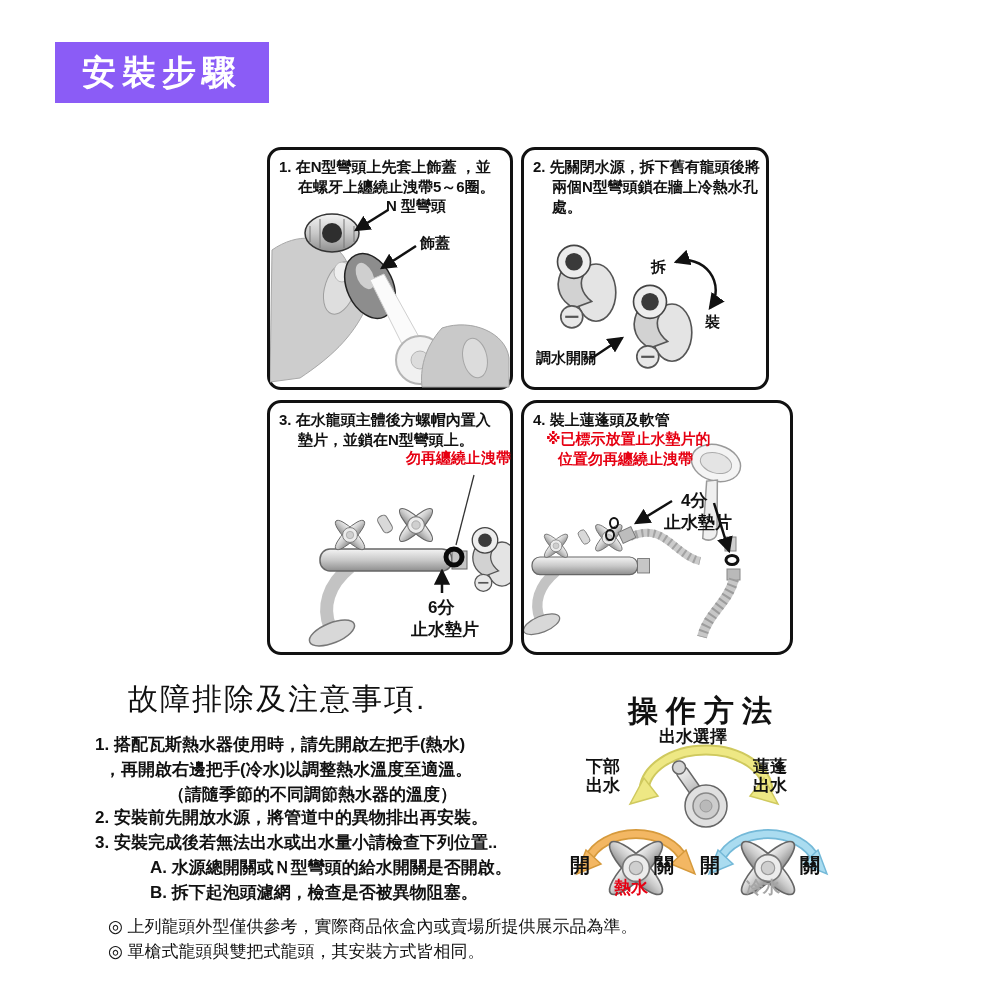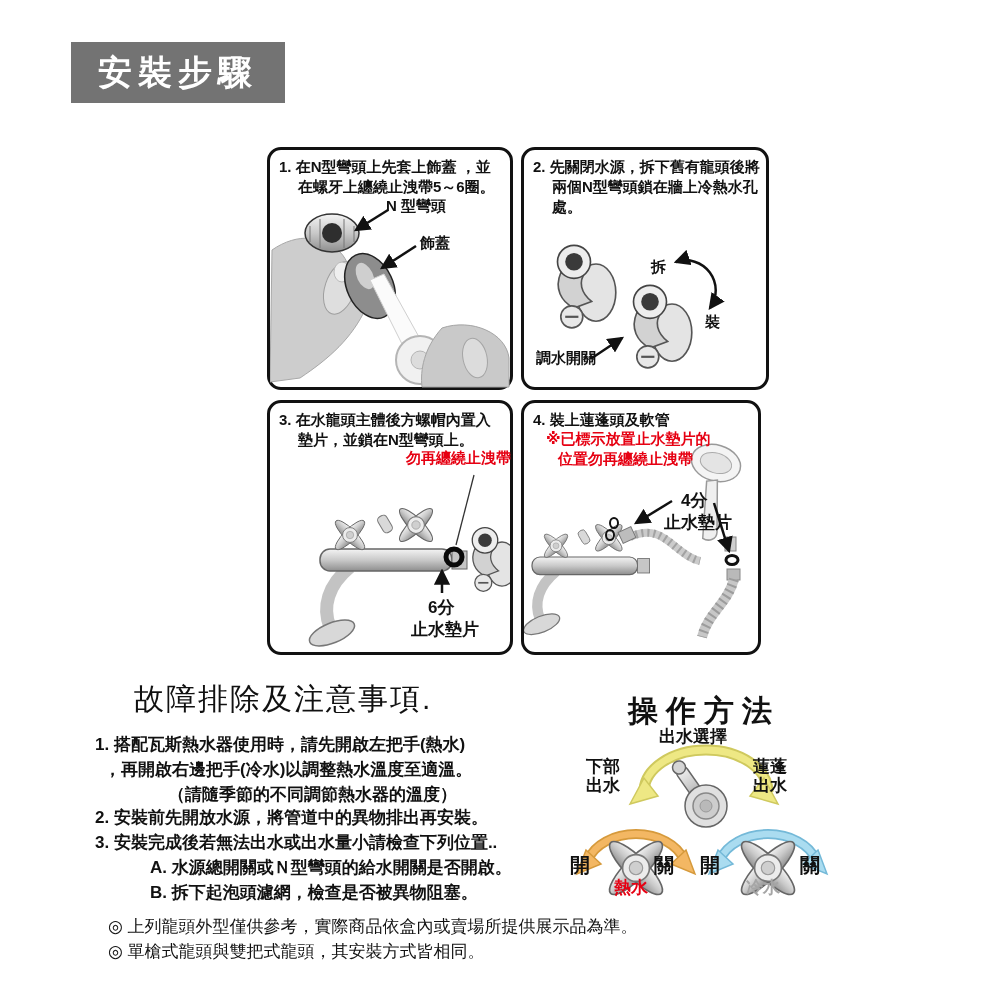--- a/index.html
+++ b/index.html
@@ -1,34 +1,34 @@
 <!DOCTYPE html>
 <html><head>
 <meta charset="utf-8">
 <style>
   html,body{margin:0;padding:0;background:#fff;}
   .page{position:relative;width:1000px;height:1000px;background:#fff;overflow:hidden;
         font-family:"Liberation Sans","DejaVu Sans",sans-serif;color:#111;}
   
-  .badge{position:absolute;left:55px;top:42px;width:214px;height:61px;background:#737373;
-         display:flex;align-items:center;justify-content:center;margin-left:16px;}
+  .badge{position:absolute;left:55px;top:42px;width:214px;height:61px;background:#8b5cf6;
+         display:flex;align-items:center;justify-content:center;}
   .badge span{color:#fff;font-size:34px;font-weight:bold;letter-spacing:6px;}
   
   .panel{position:absolute;border:3px solid #111;border-radius:14px;background:#fff;box-sizing:border-box;}
   .p1{left:267px;top:147px;width:246px;height:243px;}
   .p2{left:521px;top:147px;width:248px;height:243px;}
   .p3{left:267px;top:400px;width:246px;height:255px;}
-  .p4{left:521px;top:400px;width:240px;height:255px;}
+  .p4{left:521px;top:400px;width:272px;height:255px;border-radius:16px;}
   .step-text{font-size:15px;font-weight:bold;line-height:20px;padding:7px 6px 0 28px;text-indent:-19px;}
   .ann{position:absolute;font-size:15px;font-weight:bold;white-space:nowrap;}
   .ann.red{color:#e60012;text-align:right;}
   .ann.big{font-size:17px;}
   .illus{position:absolute;left:0;pointer-events:none;}
   
-  .ts-title{position:absolute;left:134px;top:679px;font-size:30px;letter-spacing:2px;white-space:nowrap;}
+  .ts-title{position:absolute;left:128px;top:679px;font-size:30px;letter-spacing:2px;white-space:nowrap;}
   .ts-line{position:absolute;font-size:17px;font-weight:bold;white-space:nowrap;}
   
   .op-title{position:absolute;left:616px;top:679px;font-size:30px;letter-spacing:8px;white-space:nowrap;}
   .op-lab{position:absolute;font-size:17px;font-weight:bold;white-space:nowrap;line-height:19px;text-align:center;}
   .op-oc{position:absolute;font-size:20px;font-weight:bold;white-space:nowrap;}
   .cap-hot{position:absolute;font-size:17px;font-weight:bold;color:#e60012;}
   .cap-cold{position:absolute;font-size:17px;font-weight:bold;color:#a5a5a5;}
   
   .foot{position:absolute;font-size:17px;font-weight:normal;white-space:nowrap;}
 </style>

